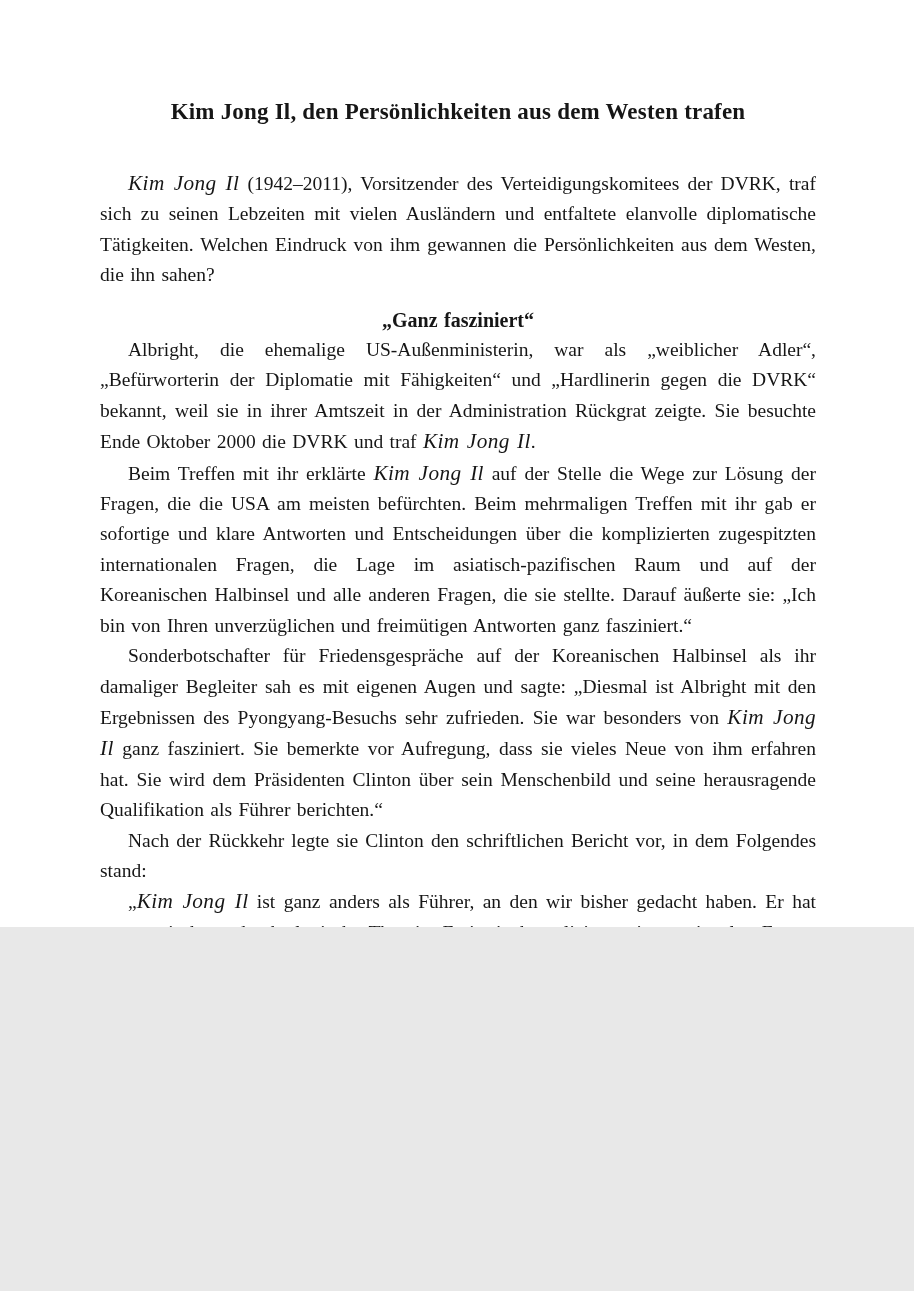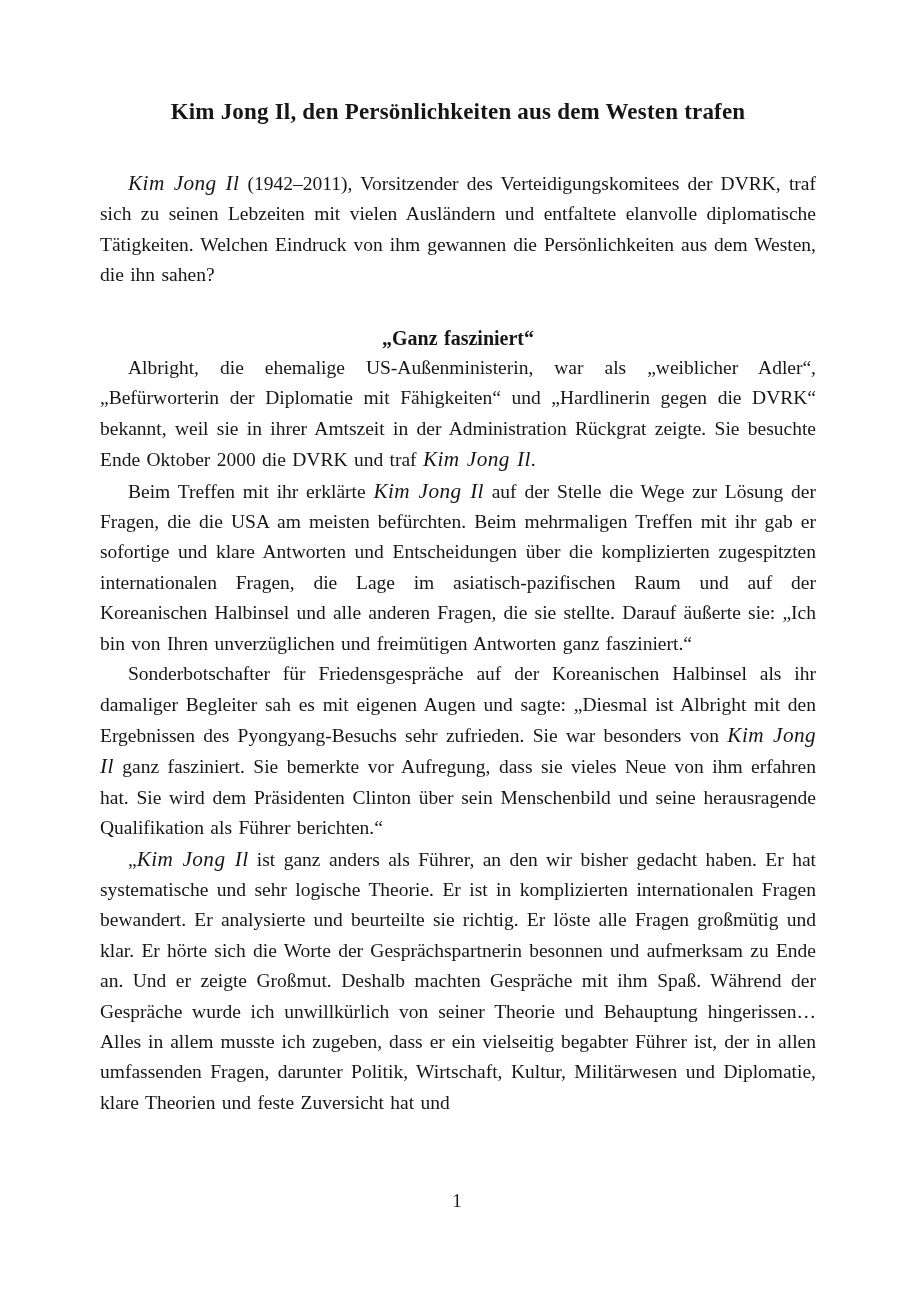--- a/index.html
+++ b/index.html
@@ -3,21 +3,21 @@
 <meta charset="utf-8">
 <style>
   html, body {
     margin: 0;
     padding: 0;
     background: #e8e8e8;
   }
   .page {
     position: relative;
     width: 914px;
-    height: 1291px;
+    height: 927px;
     margin: 0 auto;
     background: #ffffff;
     color: #161616;
     font-family: "Liberation Serif", "DejaVu Serif", serif;
     overflow: hidden;
   }
   .content {
     position: absolute;
     left: 100px;
     top: 96px;
@@ -36,21 +36,21 @@
     font-size: 19.5px;
     line-height: 30.4px;
     text-align: justify;
     text-indent: 28px;
     word-spacing: 1.5px;
   }
   .body-text p.section-heading {
     font-weight: bold;
     text-align: center;
     text-indent: 0;
-    margin-top: 32px;
+    margin-top: 14px;
     font-size: 20px;
   }
   .leader-name {
     font-size: 1.09em;
     letter-spacing: 0.4px;
     font-style: italic;
   }
   .page-number {
     position: absolute;
     left: 0;
@@ -66,17 +66,18 @@
 
 <div class="page">
   <div class="content">
     <h1 class="doc-title">Kim Jong Il, den Persönlichkeiten aus dem Westen trafen</h1>
     <div class="body-text">
         <p><span class="leader-name">Kim Jong Il</span> (1942–2011), Vorsitzender des Verteidigungskomitees der DVRK, traf sich zu seinen Lebzeiten mit vielen Ausländern und entfaltete elanvolle diplomatische Tätigkeiten. Welchen Eindruck von ihm gewannen die Persönlichkeiten aus dem Westen, die ihn sahen?</p>
         <p class="section-heading">„Ganz fasziniert“</p>
         <p>Albright, die ehemalige US-Außenministerin, war als „weiblicher Adler“, „Befürworterin der Diplomatie mit Fähigkeiten“ und „Hardlinerin gegen die DVRK“ bekannt, weil sie in ihrer Amtszeit in der Administration Rückgrat zeigte. Sie besuchte Ende Oktober 2000 die DVRK und traf <span class="leader-name">Kim Jong Il</span>.</p>
         <p>Beim Treffen mit ihr erklärte <span class="leader-name">Kim Jong Il</span> auf der Stelle die Wege zur Lösung der Fragen, die die USA am meisten befürchten. Beim mehrmaligen Treffen mit ihr gab er sofortige und klare Antworten und Entscheidungen über die komplizierten zugespitzten internationalen Fragen, die Lage im asiatisch-pazifischen Raum und auf der Koreanischen Halbinsel und alle anderen Fragen, die sie stellte. Darauf äußerte sie: „Ich bin von Ihren unverzüglichen und freimütigen Antworten ganz fasziniert.“</p>
         <p>Sonderbotschafter für Friedensgespräche auf der Koreanischen Halbinsel als ihr damaliger Begleiter sah es mit eigenen Augen und sagte: „Diesmal ist Albright mit den Ergebnissen des Pyongyang-Besuchs sehr zufrieden. Sie war besonders von <span class="leader-name">Kim Jong Il</span> ganz fasziniert. Sie bemerkte vor Aufregung, dass sie vieles Neue von ihm erfahren hat. Sie wird dem Präsidenten Clinton über sein Menschenbild und seine herausragende Qualifikation als Führer berichten.“</p>
+        <p>Nach der Rückkehr legte sie Clinton den schriftlichen Bericht vor, in dem Folgendes stand:</p>
         <p>„<span class="leader-name">Kim Jong Il</span> ist ganz anders als Führer, an den wir bisher gedacht haben. Er hat systematische und sehr logische Theorie. Er ist in komplizierten internationalen Fragen bewandert. Er analysierte und beurteilte sie richtig. Er löste alle Fragen großmütig und klar. Er hörte sich die Worte der Gesprächspartnerin besonnen und aufmerksam zu Ende an. Und er zeigte Großmut. Deshalb machten Gespräche mit ihm Spaß. Während der Gespräche wurde ich unwillkürlich von seiner Theorie und Behauptung hingerissen… Alles in allem musste ich zugeben, dass er ein vielseitig begabter Führer ist, der in allen umfassenden Fragen, darunter Politik, Wirtschaft, Kultur, Militärwesen und Diplomatie, klare Theorien und feste Zuversicht hat und</p>
       </div>
   </div>
   <div class="page-number">1</div>
 </div>
 
 </body></html>

